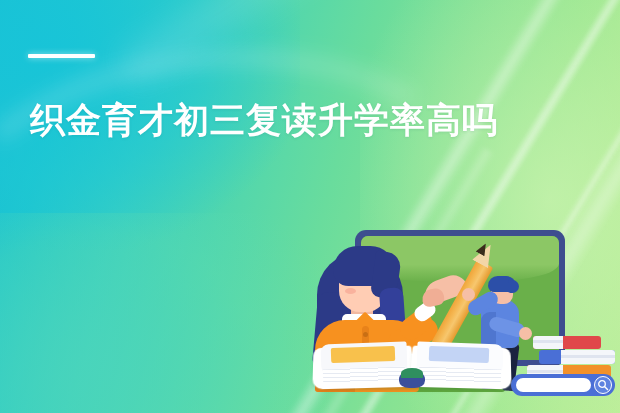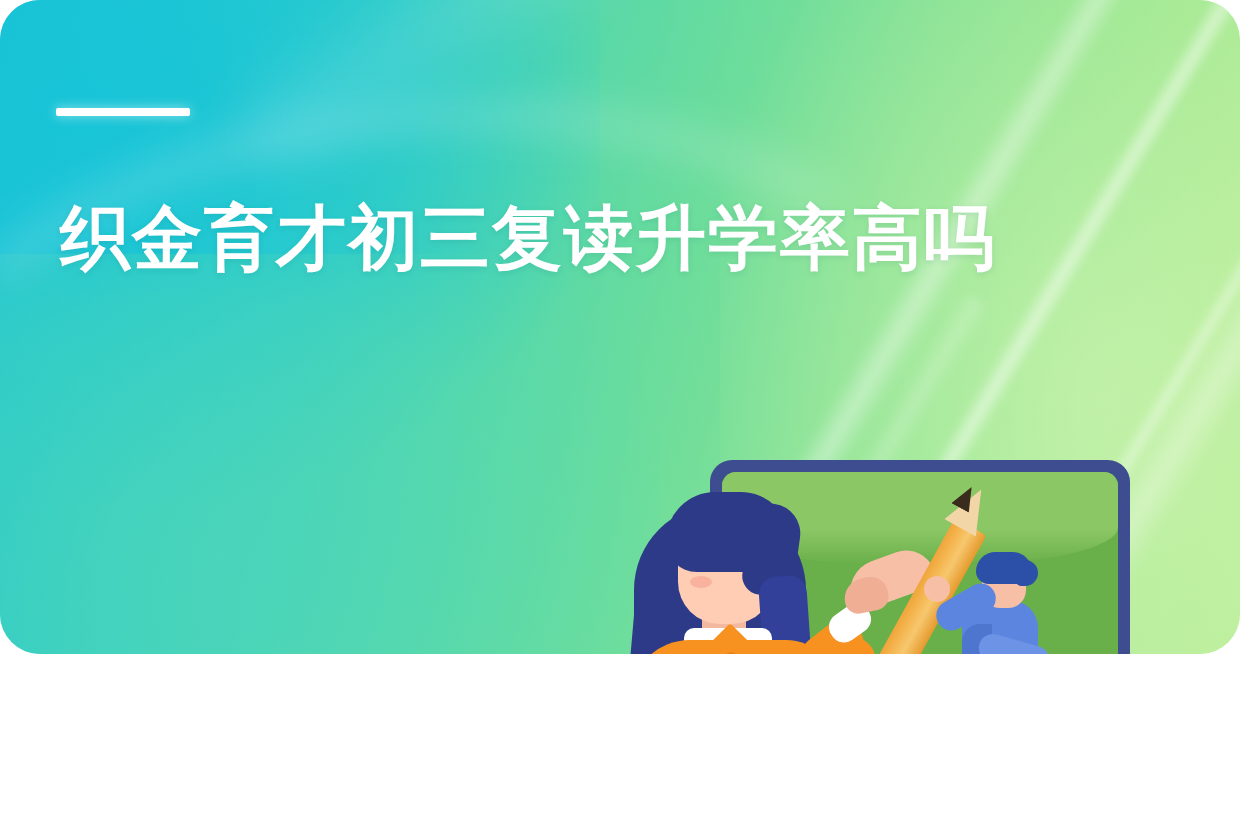--- a/index.html
+++ b/index.html
@@ -8,33 +8,32 @@
     padding: 0;
     background: #ffffff;
   }
   body {
     font-family: "Liberation Sans", "DejaVu Sans", sans-serif;
   }
 
   #banner {
     position: relative;
     width: 620px;
-    height: 327px;
+    height: 413px;
     overflow: hidden;
     background: linear-gradient(105deg,
         #16bcd4 0%,
         #1ec6cf 11%,
         #38cfc2 24%,
         #50d6ae 38%,
         #69dc9d 52%,
         #83e194 66%,
         #9ae78f 80%,
         #b2ec93 92%,
         #bdee97 100%);
-    border-radius: 20px;
   }
 
   
   .glow-tl {
     position: absolute;
     left: -130px;
     top: -110px;
     width: 430px;
     height: 360px;
     background: radial-gradient(ellipse at 40% 45%,

